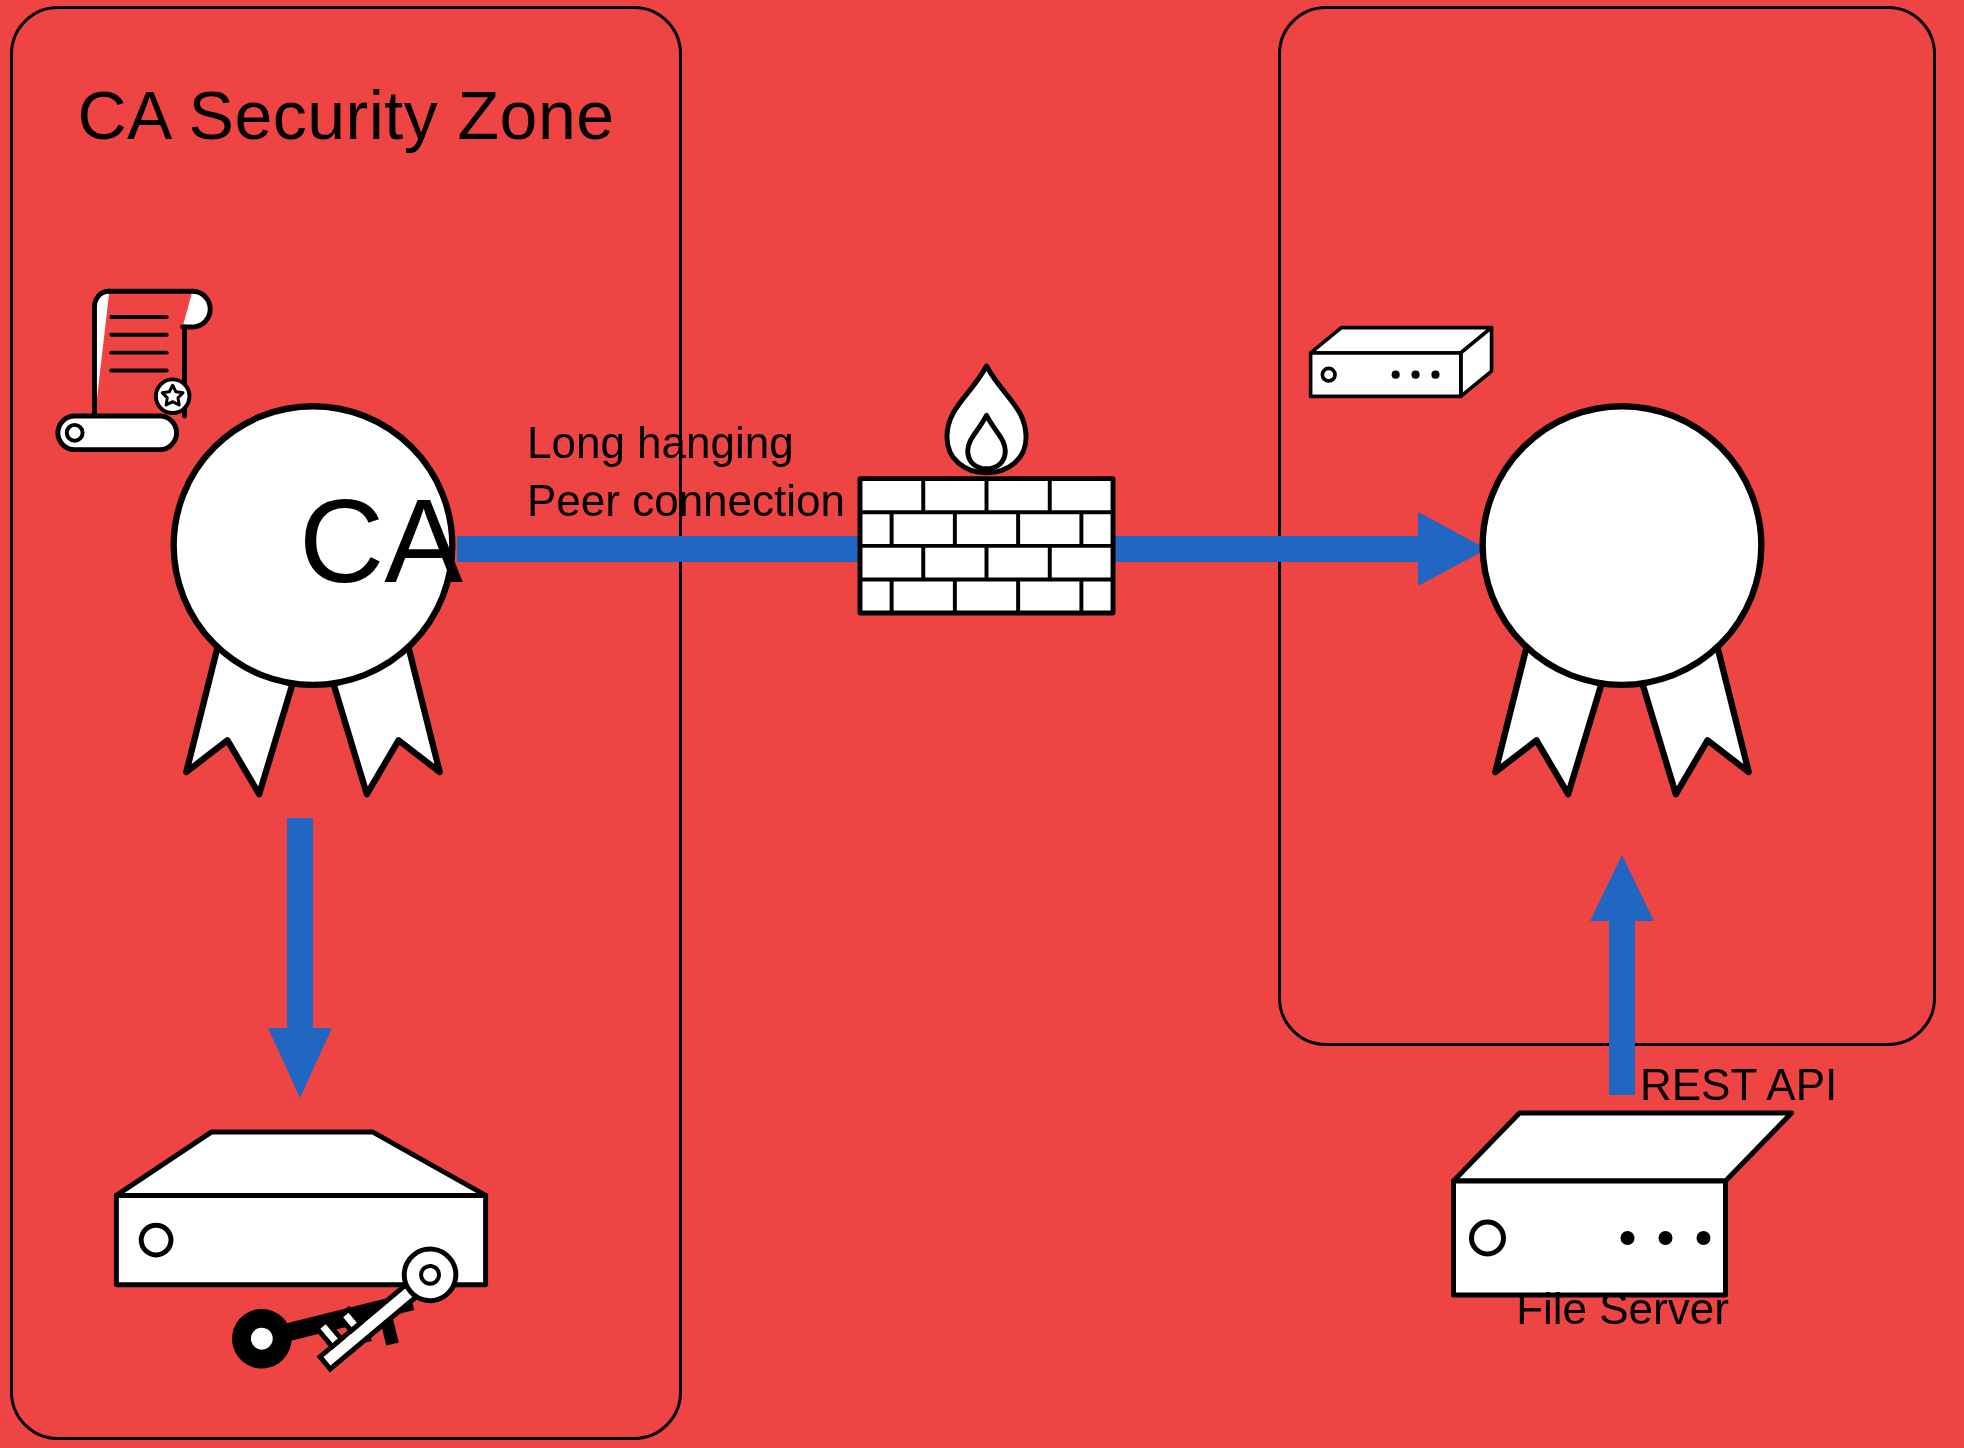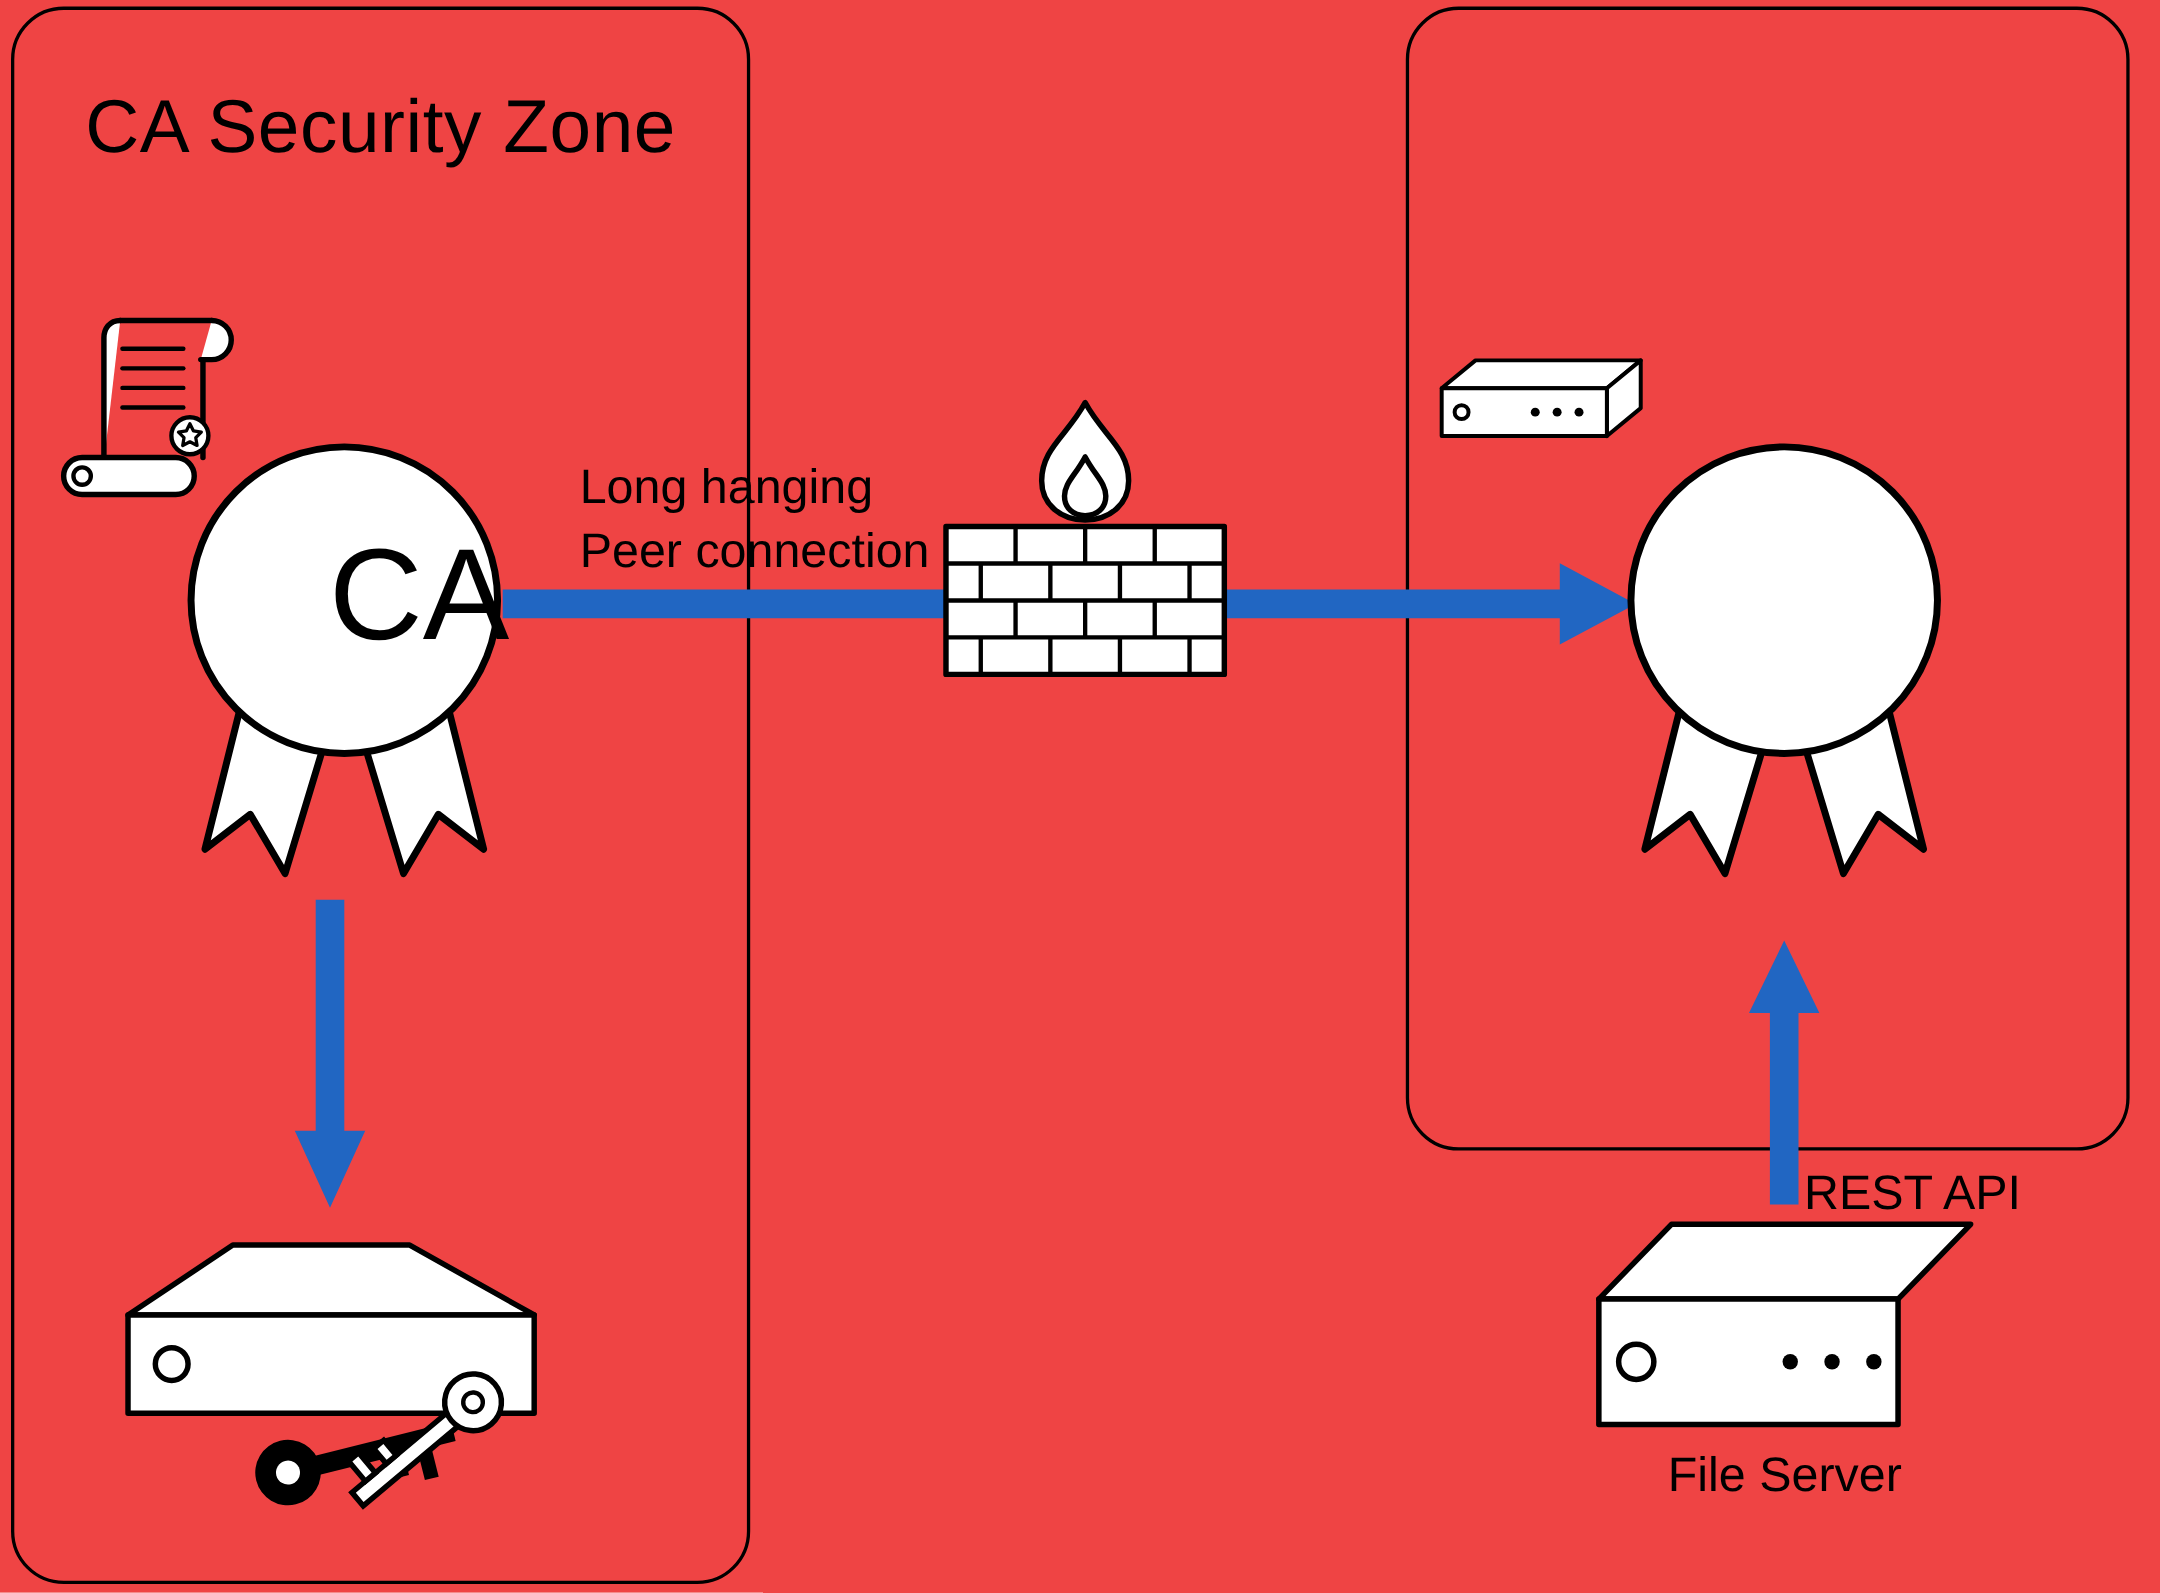--- a/index.html
+++ b/index.html
@@ -183,15 +183,15 @@
       <rect x="6" y="78" width="272" height="114"></rect>
       <circle cx="40" cy="135" r="16"></circle>
       <g fill="#000" stroke="none">
         <circle cx="180" cy="135" r="7"></circle>
         <circle cx="218" cy="135" r="7"></circle>
         <circle cx="256" cy="135" r="7"></circle>
       </g>
     </g>
   </svg>
 
-  <div class="abs caption-label" style="left:1447px;top:1316px;width:351px;">File Server</div>
+  <div class="abs caption-label" style="left:1447px;top:1284px;width:351px;">File Server</div>
 
 </div>
 
 </body></html>

